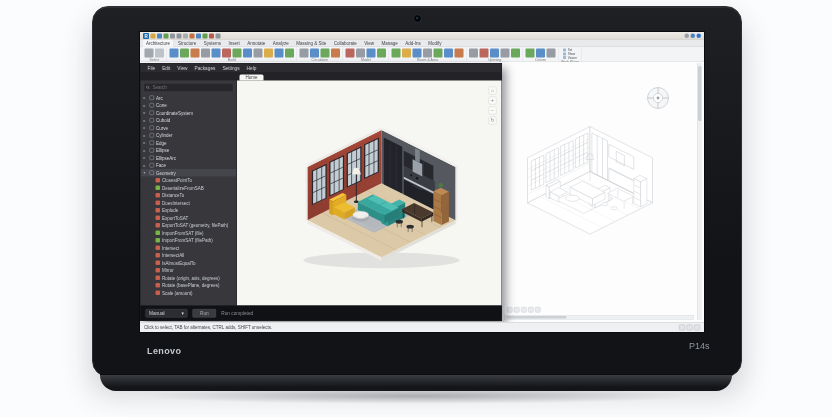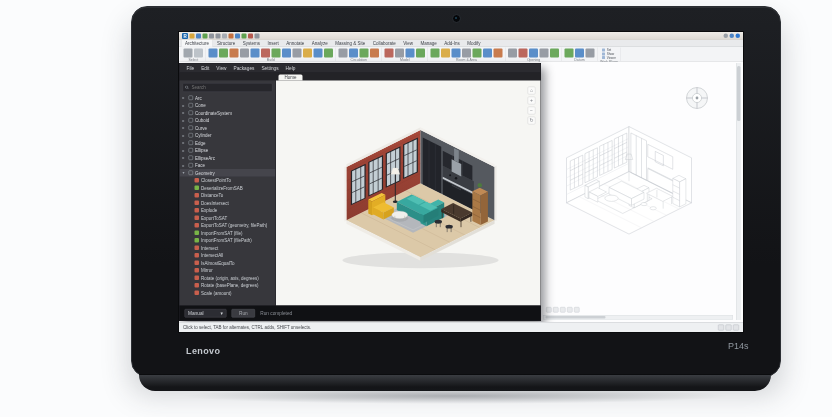--- a/index.html
+++ b/index.html
@@ -1,18 +1,18 @@
 <!DOCTYPE html>
 <html><head>
 <meta charset="utf-8">
 <style>
   html,body{margin:0;padding:0;}
   body{width:832px;height:417px;overflow:hidden;background:#fbfcfd;font-family:"Liberation Sans","DejaVu Sans",sans-serif;}
   .abs{position:absolute;}
-  #stage{position:relative;width:776px;height:417px;margin-left:39px;}
+  #stage{position:relative;width:776px;height:417px;}
 
   
   .lid{position:absolute;left:92px;top:6px;width:648px;height:369px;background:linear-gradient(180deg,#1e2024,#121316 70%);border-radius:16px;border:1px solid #2c2f34;box-shadow:0 16px 30px rgba(40,45,55,.22), inset 0 1px 0 rgba(255,255,255,.07);}
   .webcam{position:absolute;left:320px;top:7px;width:7px;height:7px;border-radius:50%;background:#05070a;border:1px solid #2a2e34;}
   .webcam i{position:absolute;left:2px;top:2px;width:2px;height:2px;border-radius:50%;background:#204457;display:block;}
   .screen{position:absolute;left:47px;top:25px;width:564px;height:300px;background:#000;overflow:hidden;outline:1px solid #0a0b0d;}
   .brand{position:absolute;left:54px;top:339px;font-size:9px;letter-spacing:.4px;color:#c3c8ce;font-weight:bold;}
   .model{position:absolute;left:596px;top:334px;font-size:9px;color:#9198a0;}
   .deck{position:absolute;left:100px;top:374px;width:632px;height:16px;background:linear-gradient(180deg,#3a3d42,#141518 75%);border-radius:0 0 16px 16px;border-top:1px solid #0b0c0e;}
   .lshadow{position:absolute;left:140px;top:388px;width:552px;height:16px;background:radial-gradient(ellipse at center,rgba(30,35,45,.30),rgba(30,35,45,0) 70%);}

